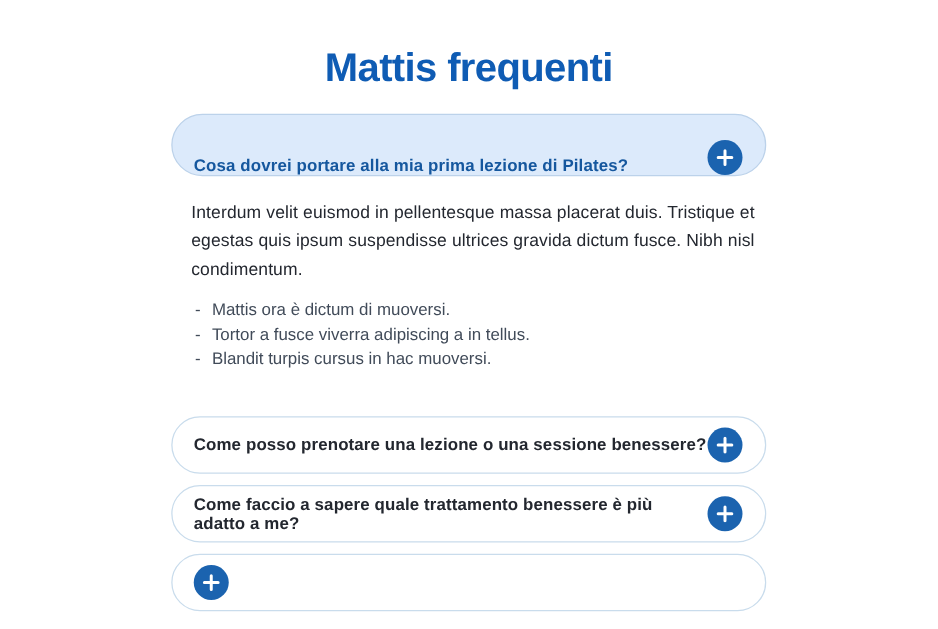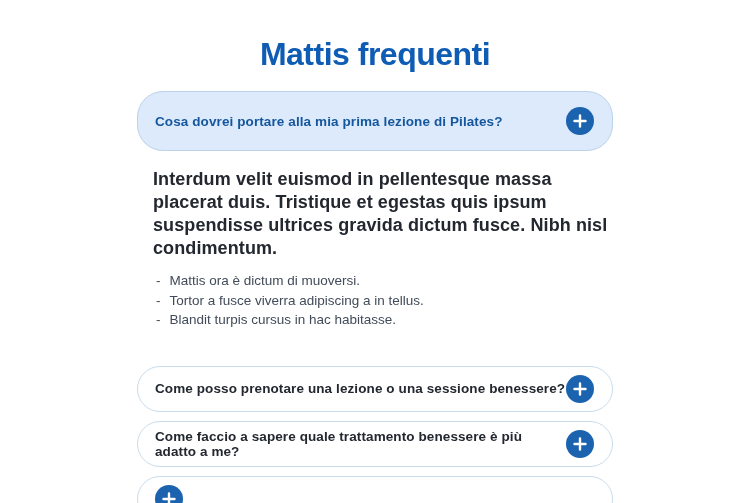--- a/index.html
+++ b/index.html
@@ -35,23 +35,24 @@
     display: flex;
     align-items: center;
     justify-content: space-between;
     padding: 0 18px 0 17px;
     cursor: pointer;
     background: #ffffff;
     border: 1px solid #c9dcec;
   }
   .accordion.open {
     margin-top: 19px;
-    height: 60px;
+    height: 50px;
     background: #dceafb;
     border: 1px solid #bcd2ea;
+    align-items: flex-end;
   }
   .accordion.closed {
     height: 46px;
     margin-bottom: 9px;
   }
   .question {
     font-size: 13.5px;
     font-weight: 700;
     letter-spacing: 0.1px;
   }
@@ -69,22 +70,22 @@
     justify-content: center;
     cursor: pointer;
     padding: 0;
   }
   .plus-btn svg { display: block; }
   .answer-block {
     padding: 17px 0 0 16px;
   }
   .answer-paragraph {
     width: 460px;
-    font-size: 18px;
-    font-weight: 700;
+    font-size: 14px;
+    font-weight: 400;
     line-height: 23px;
     color: #23272f;
     letter-spacing: 0.1px;
   }
   .answer-bullets {
     list-style: none;
     margin-top: 11px;
     padding-left: 3px;
   }
   .answer-bullets li {
@@ -126,21 +127,21 @@
     <div class="answer-block">
       <p class="answer-paragraph">Interdum velit euismod in pellentesque massa placerat duis. Tristique et egestas quis ipsum suspendisse ultrices gravida dictum fusce. Nibh nisl condimentum.</p>
       <ul class="answer-bullets">
         <li>
           <span>Mattis ora è dictum di muoversi.</span>
         </li>
         <li>
           <span>Tortor a fusce viverra adipiscing a in tellus.</span>
         </li>
         <li>
-          <span>Blandit turpis cursus in hac habitasse.</span>
+          <span>Blandit turpis cursus in hac muoversi.</span>
         </li>
       </ul>
     </div>
 
     <div class="closed-group">
 
       <div class="accordion closed">
         <span class="question">Come posso prenotare una lezione o una sessione benessere?</span>
         <button class="plus-btn">
           <span>

